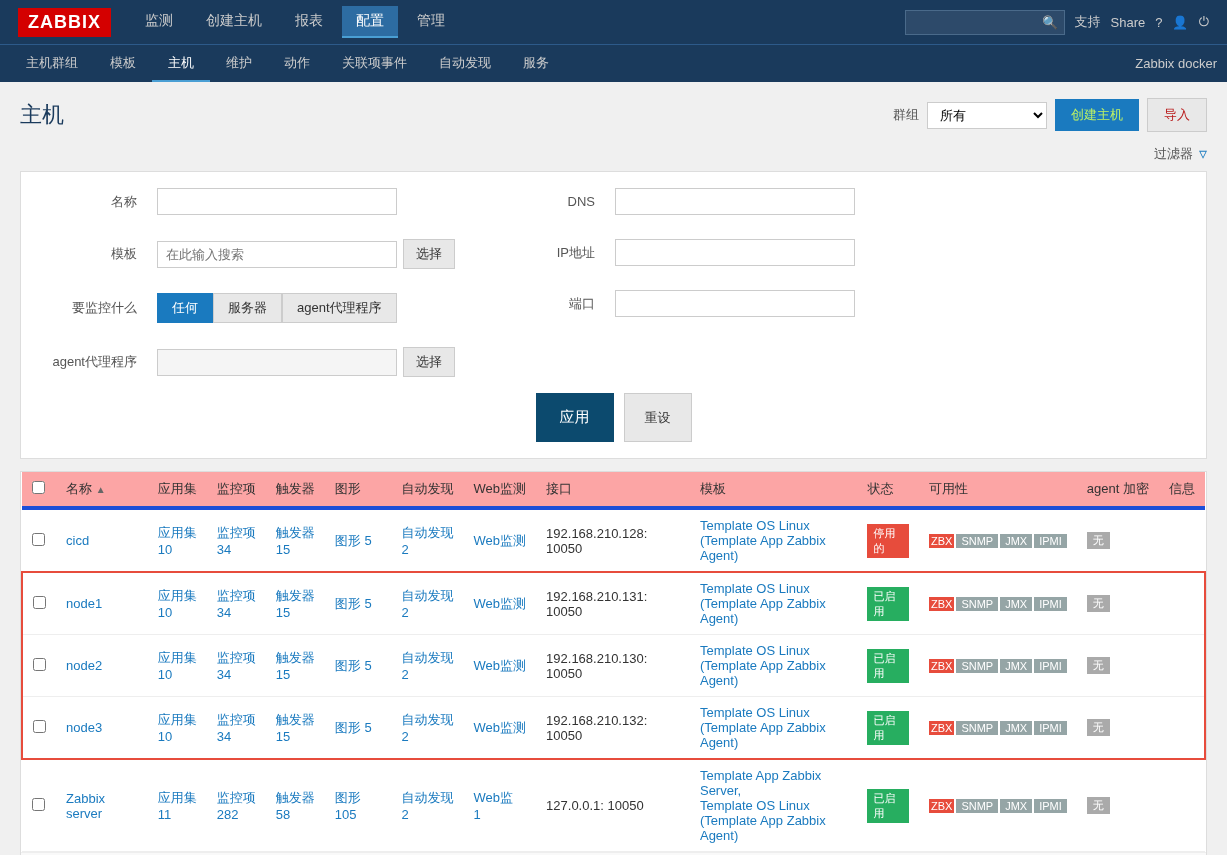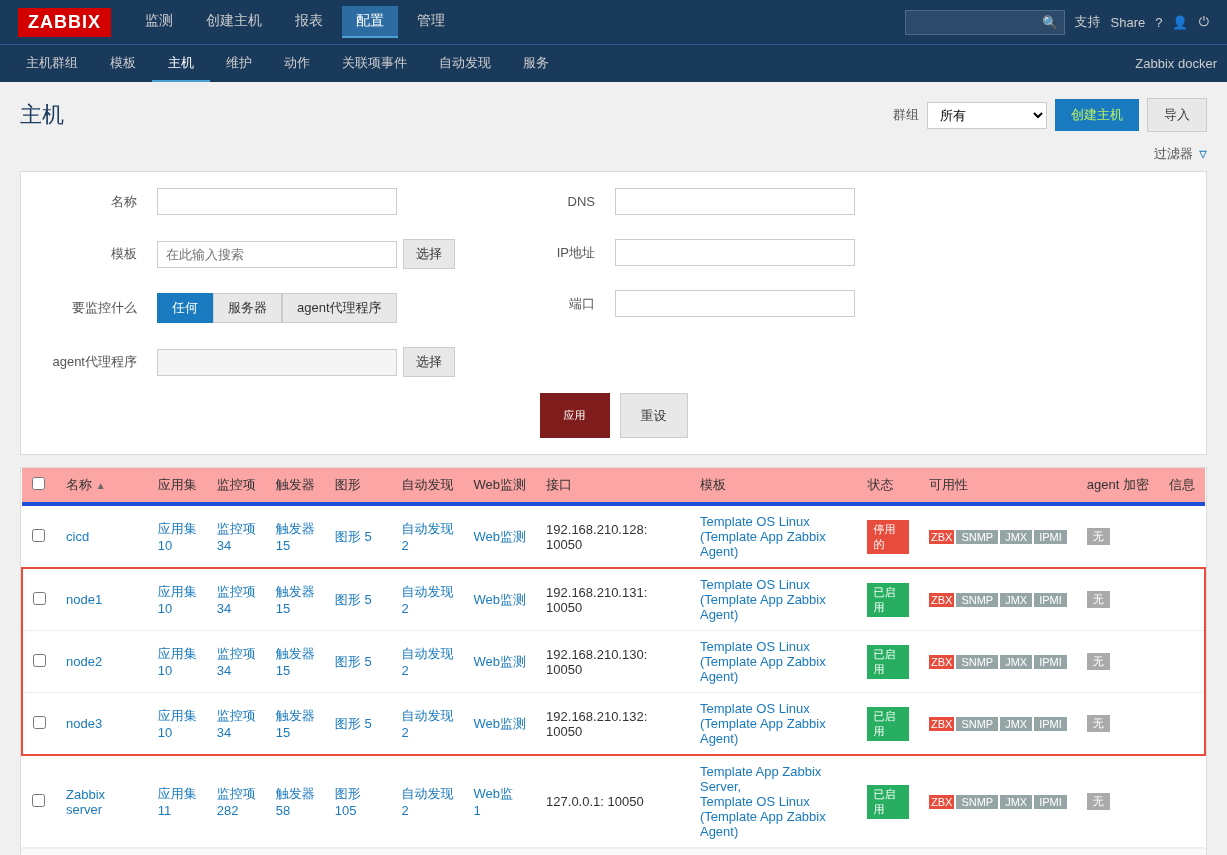--- a/index.html
+++ b/index.html
@@ -131,21 +131,21 @@
     .btn-primary {
       background: #1a7abf;
       color: #bef264;
       border: none;
       padding: 7px 16px;
       font-size: 13px;
       cursor: pointer;
     }
     .btn-secondary {
       background: #e8e8e8;
-      color: #404040;
+      color: #b91c1c;
       border: 1px solid #ccc;
       padding: 7px 16px;
       font-size: 13px;
       cursor: pointer;
     }
 
     
     .filter-section {
       background: #fff;
       border: 1px solid #ddd;
@@ -221,25 +221,25 @@
       color: #fff;
       border-color: #1a7abf;
     }
     .filter-actions {
       display: flex;
       justify-content: center;
       gap: 10px;
       margin-top: 16px;
     }
     .btn-apply {
-      background: #7f1d1d;
+      background: #0c4a6e;
       color: #fff;
       border: none;
       padding: 15px 24px;
-      font-size: 11px;
+      font-size: 15px;
       cursor: pointer;
     }
     .btn-reset {
       background: #e8e8e8;
       color: #333;
       border: 1px solid #ccc;
       padding: 7px 20px;
       font-size: 13px;
       cursor: pointer;
     }

